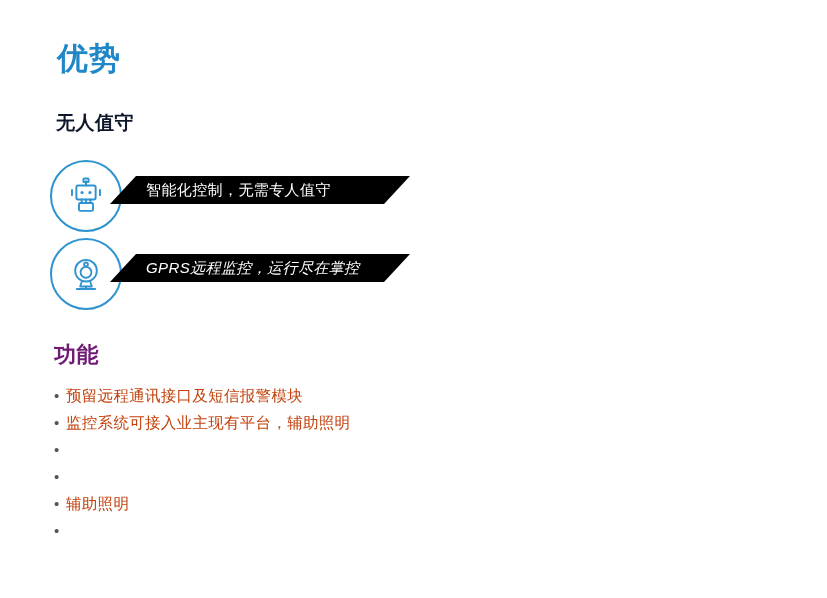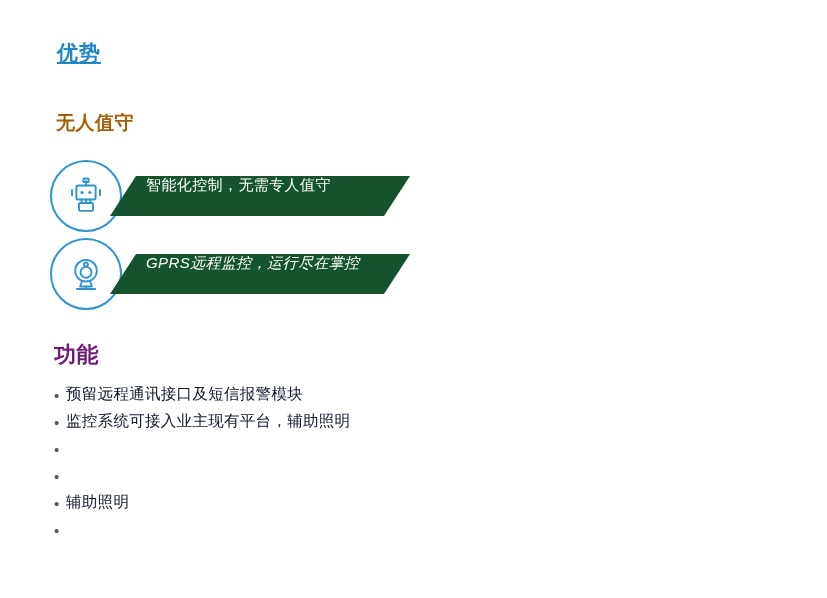--- a/index.html
+++ b/index.html
@@ -19,34 +19,33 @@
     left: 0; top: 0;
     width: 827px;
     height: 598px;
   }
 
   
   .h-main {
     position: absolute;
     left: 57px;
     top: 40px;
-    font-size: 21px;
+    font-size: 31px;
     font-weight: 700;
     color: #1f86c8;
     letter-spacing: 1px;
     line-height: 1.2;
-    text-decoration: underline;
   }
   .h-sub {
     position: absolute;
     left: 56px;
     top: 110px;
     font-size: 19px;
     font-weight: 700;
-    color: #a16207;
+    color: #0f172a;
     letter-spacing: 0.5px;
   }
   .h-func {
     position: absolute;
     left: 54px;
     top: 340px;
     font-size: 22px;
     font-weight: 700;
     color: #701a75;
     letter-spacing: 0.5px;
@@ -84,26 +83,26 @@
     justify-content: center;
   }
   .badge svg {
     display: block;
   }
 
   .ribbon {
     position: absolute;
     left: 60px;
     top: 16px;
-    height: 40px;
-    background: #14532d;
+    height: 28px;
+    background: #000000;
     -webkit-clip-path: polygon(26px 0, 100% 0, calc(100% - 26px) 100%, 0 100%);
     clip-path: polygon(26px 0, 100% 0, calc(100% - 26px) 100%, 0 100%);
     display: flex;
-    align-items: flex-start;
+    align-items: center;
     box-sizing: border-box;
   }
   .ribbon-text {
     color: #ffffff;
     font-size: 15px;
     letter-spacing: 0.4px;
     white-space: nowrap;
     padding-left: 36px;
   }
   .ribbon.w1 { width: 300px; }
@@ -124,26 +123,25 @@
     height: 27px;
   }
   .bullet-dot {
     width: 12px;
     color: #555555;
     font-size: 15px;
     line-height: 27px;
     flex: 0 0 auto;
   }
   .bullet-text {
-    color: #0f172a;
+    color: #c2410c;
     font-size: 15.5px;
     line-height: 27px;
     letter-spacing: 0.3px;
     white-space: nowrap;
-    font-family: Liberation Mono, monospace;
   }
 </style>
 </head>
 <body>
 
 <div class="page">
 
   <div class="h-main">优势</div>
 
   <div class="h-sub">无人值守</div>

